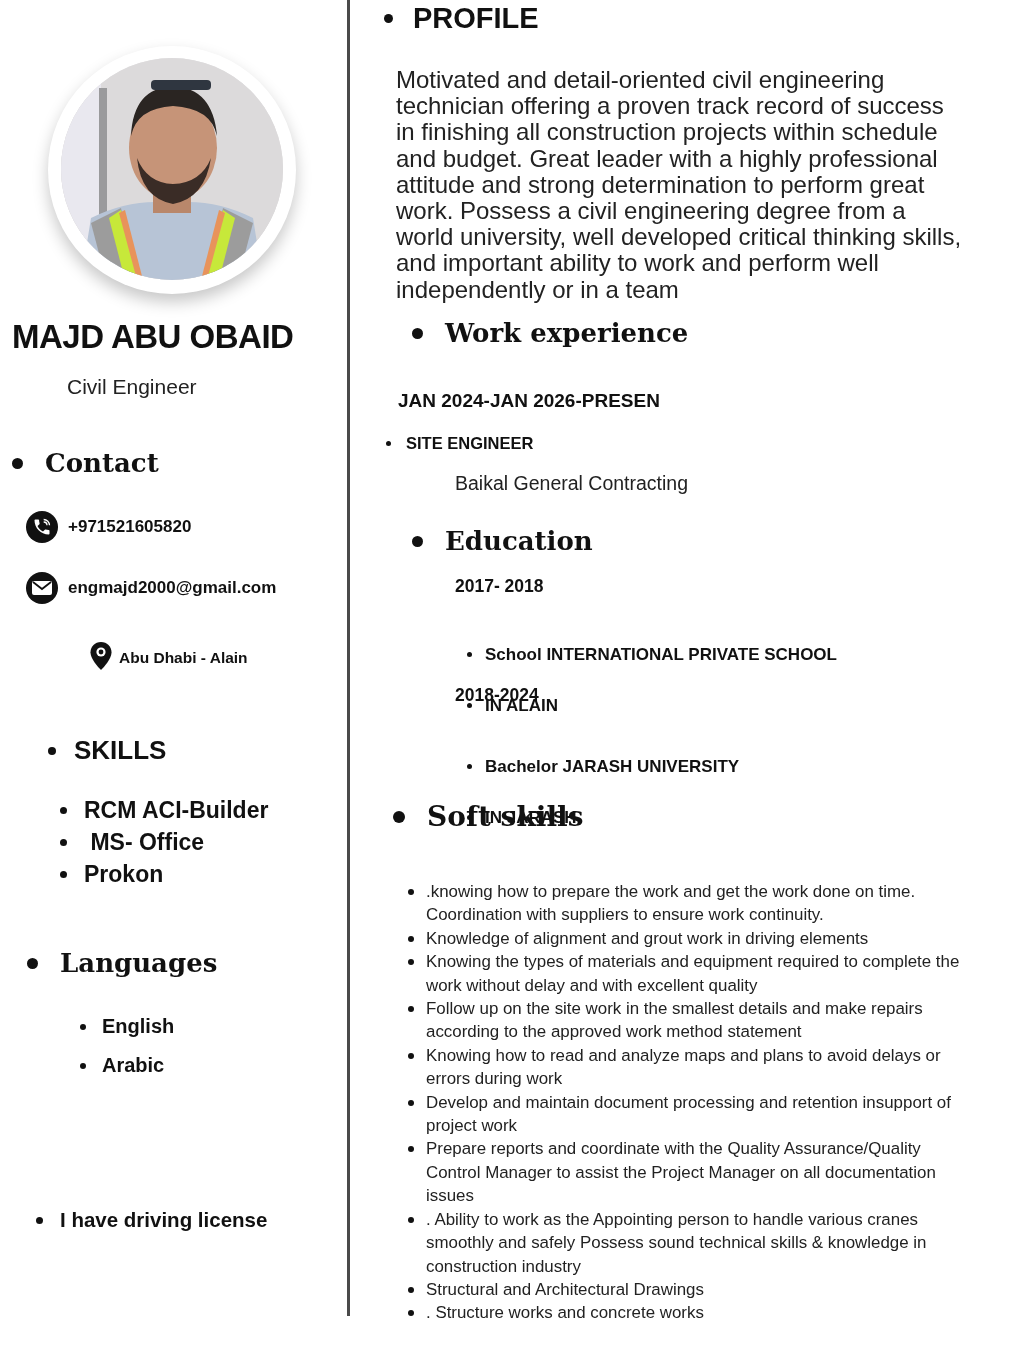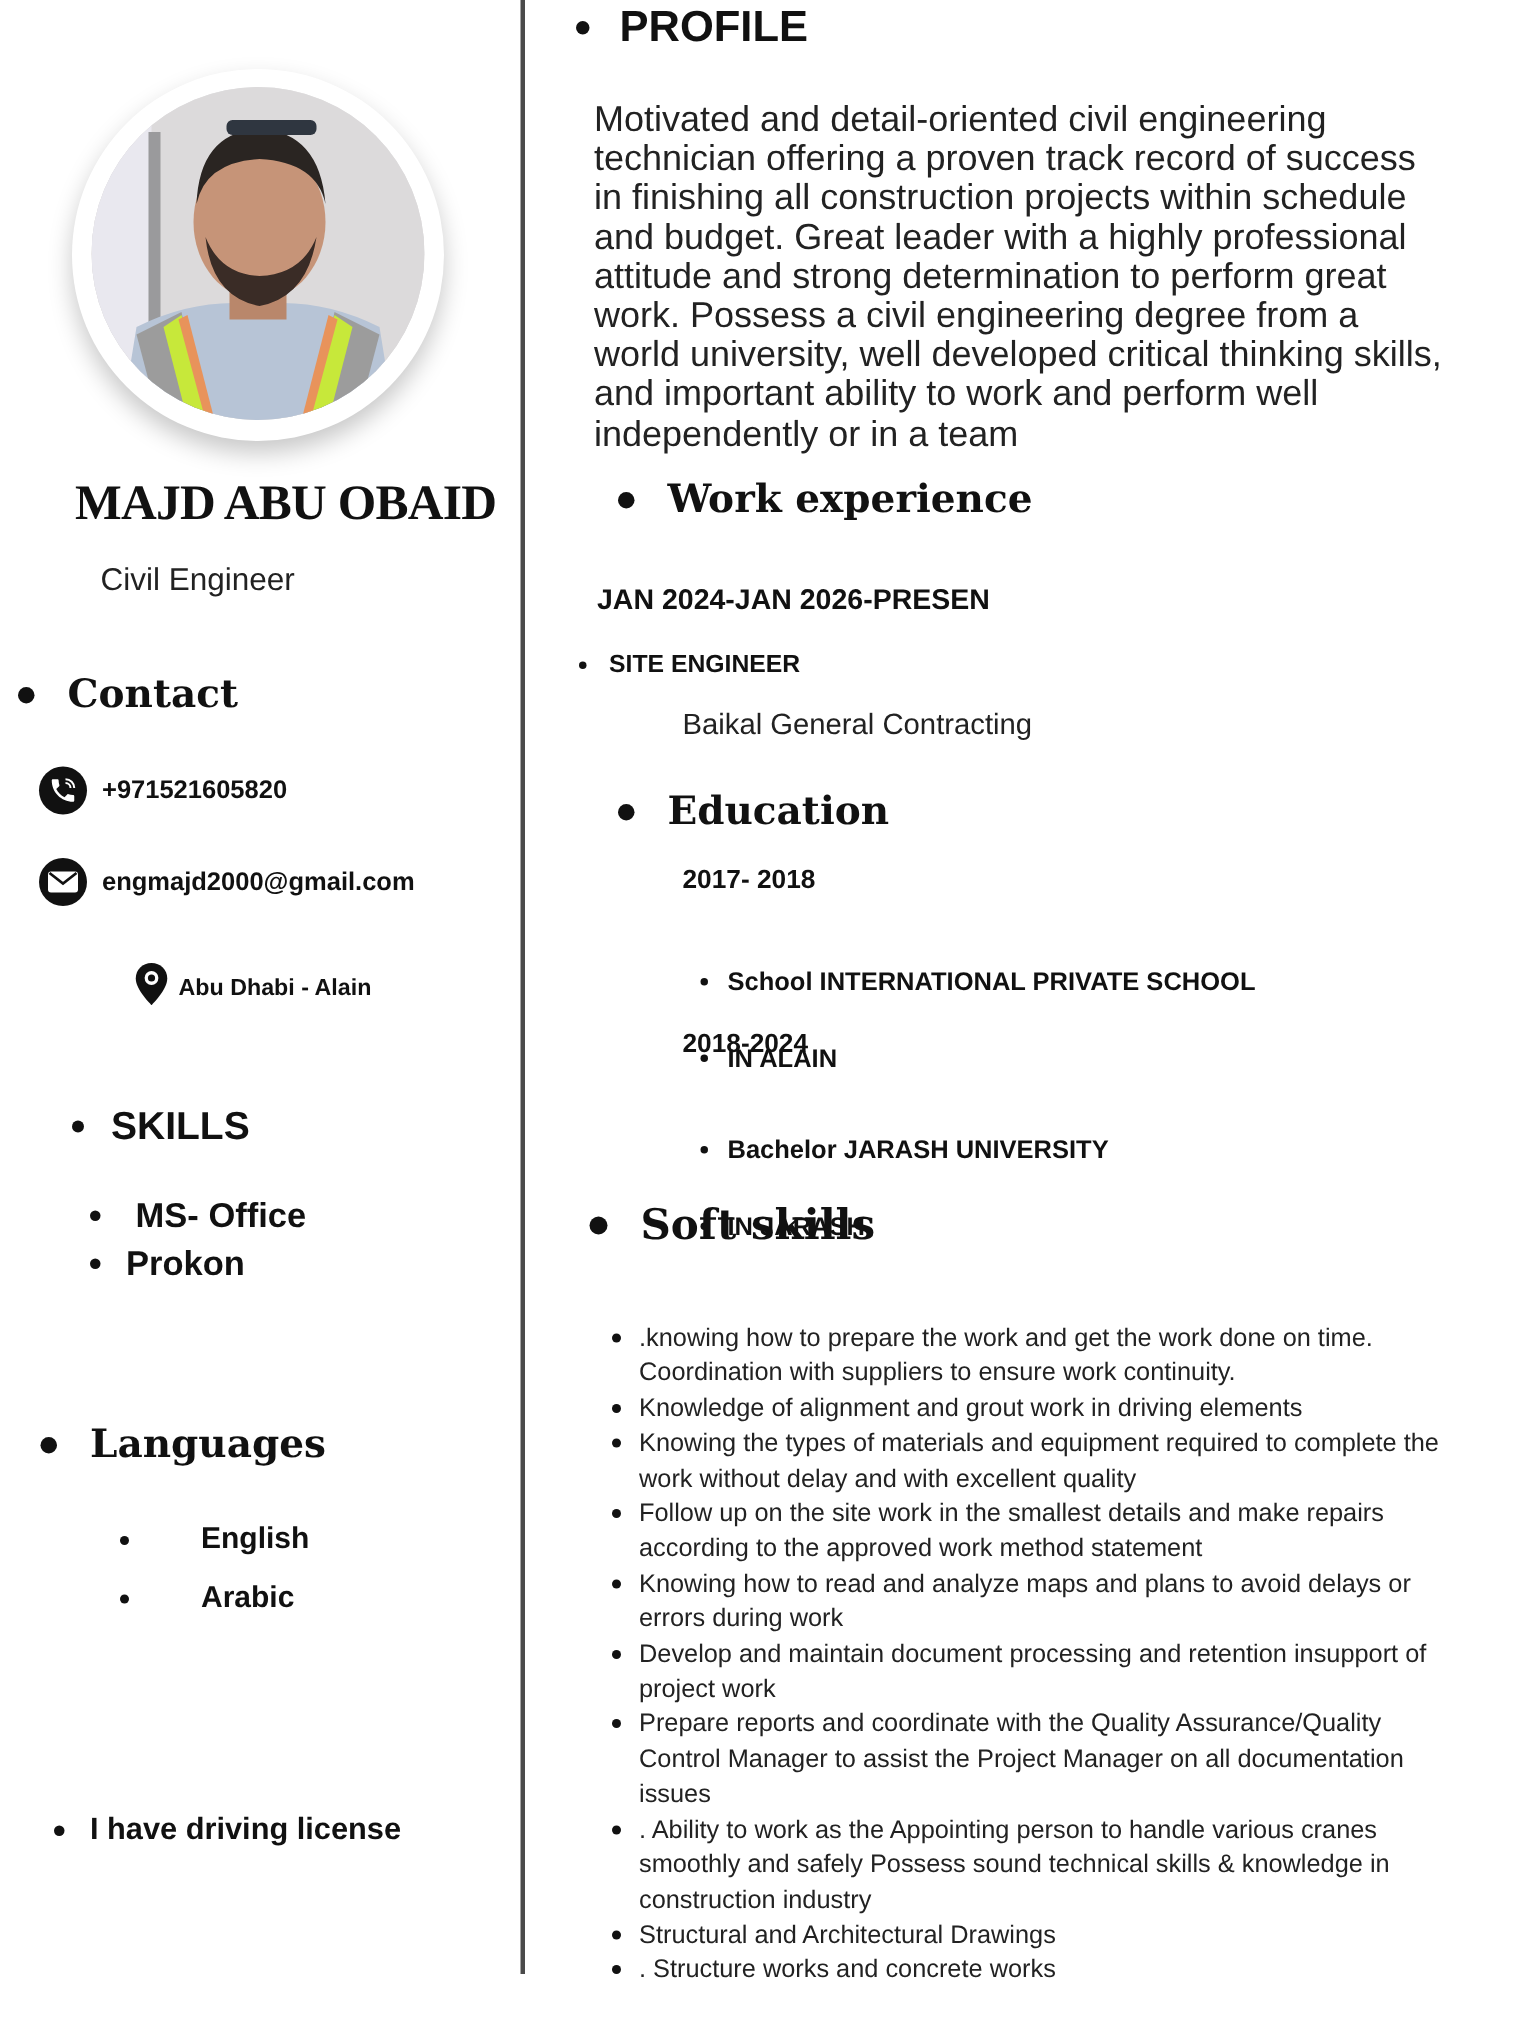--- a/index.html
+++ b/index.html
@@ -19,30 +19,30 @@
   
   #photo-wrap {
     left: 48px; top: 46px; width: 248px; height: 248px; border-radius: 50%;
     background: #fff; box-shadow: 0 8px 16px rgba(0,0,0,0.22);
   }
   #photo {
     left: 13px; top: 12px; width: 222px; height: 222px; border-radius: 50%; overflow: hidden;
     background: linear-gradient(180deg,#e3e2e4 0%,#d9d7d8 60%,#cfcfd2 100%);
   }
 
-  #name { left: 12px; top: 318px; font-size: 33px; letter-spacing: -0.5px; font-family: Liberation Serif, serif; font-weight: bold; margin-left: 38px; }
+  #name { left: 12px; top: 318px; font-size: 33px; letter-spacing: -0.5px; font-family: Liberation Sans, sans-serif; font-weight: bold; }
   #title { left: 67px; top: 375px; font-size: 21px; color: #222; }
 
   .sec-head-l { font-size: 26px; }
   .contact-row { display: flex; align-items: center; gap: 10px; font-size: 17px; font-weight: bold; }
   .icon-circle { width: 32px; height: 32px; border-radius: 50%; background: #111; display:flex; align-items:center; justify-content:center; }
 
   .skill-item, .lang-item { font-weight: bold; display: flex; align-items: center; }
   .skill-item { font-size: 23px; height: 32px; }
-  .lang-item { font-size: 20px; height: 39px; gap: 32px; }
+  .lang-item { font-size: 20px; height: 39px; }
 
   
   .profile-text { left: 396px; top: 67px; width: 570px; font-size: 24px; line-height: 26.2px; color: #222; }
   .soft-list { left: 406px; top: 880px; width: 560px; margin: 0; padding: 0; list-style: none; font-size: 16.9px; line-height: 23.4px; color: #222; }
   .soft-list li { position: relative; padding-left: 20px; }
   .soft-list li::before { content: ""; position: absolute; left: 2px; top: 9px; width: 6px; height: 6px; border-radius: 50%; background: #111; }
   .edu-list { margin: 0; padding: 0; list-style: none; font-size: 17px; font-weight: bold; line-height: 24px; }
   .edu-list li { position: relative; padding-left: 20px; margin-top: 27px; }
   .edu-list li::before { content: ""; position: absolute; left: 2px; top: 9px; width: 5px; height: 5px; border-radius: 50%; background: #111; }
 </style>
@@ -113,20 +113,24 @@
       </svg>
   </span>
   <span>Abu Dhabi - Alain</span>
 </div>
 
 <div class="abs" style="left:48px; top:735px; display:flex; align-items:center;">
   <span class="dot" style="width:8px;height:8px;margin-right:18px;"></span>
   <span class="sans-b" style="font-size:26px;">SKILLS</span>
 </div>
 <div class="abs" style="left:60px; top:794px;">
+  <div class="skill-item">
+      <span class="dot" style="width:7px;height:7px;margin-right:17px;"></span>
+      <span style="white-space:pre">RCM ACI-Builder</span>
+    </div>
   <div class="skill-item">
       <span class="dot" style="width:7px;height:7px;margin-right:17px;"></span>
       <span style="white-space:pre"> MS- Office</span>
     </div>
   <div class="skill-item">
       <span class="dot" style="width:7px;height:7px;margin-right:17px;"></span>
       <span style="white-space:pre">Prokon</span>
     </div>
 </div>
 

